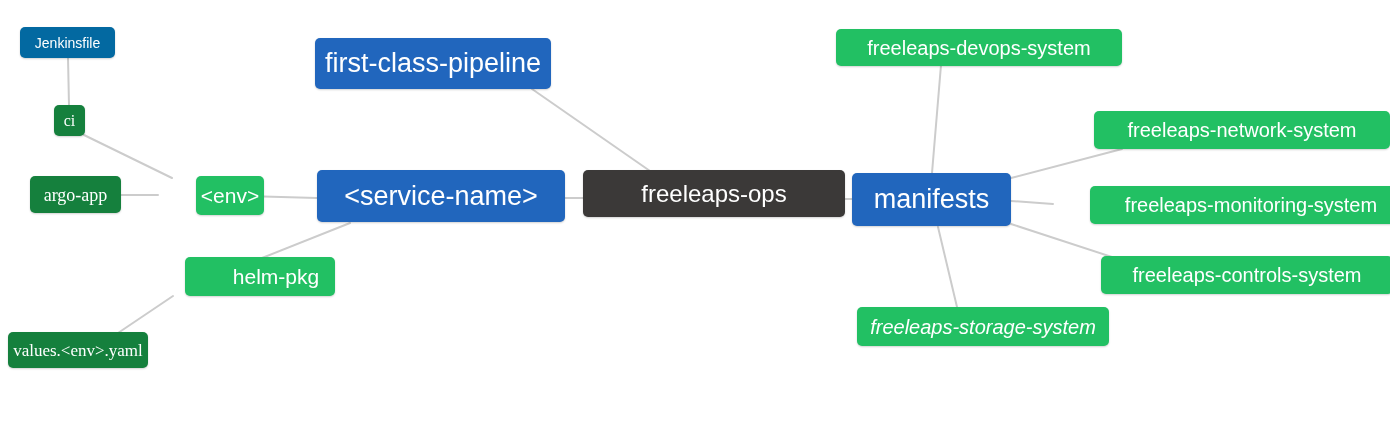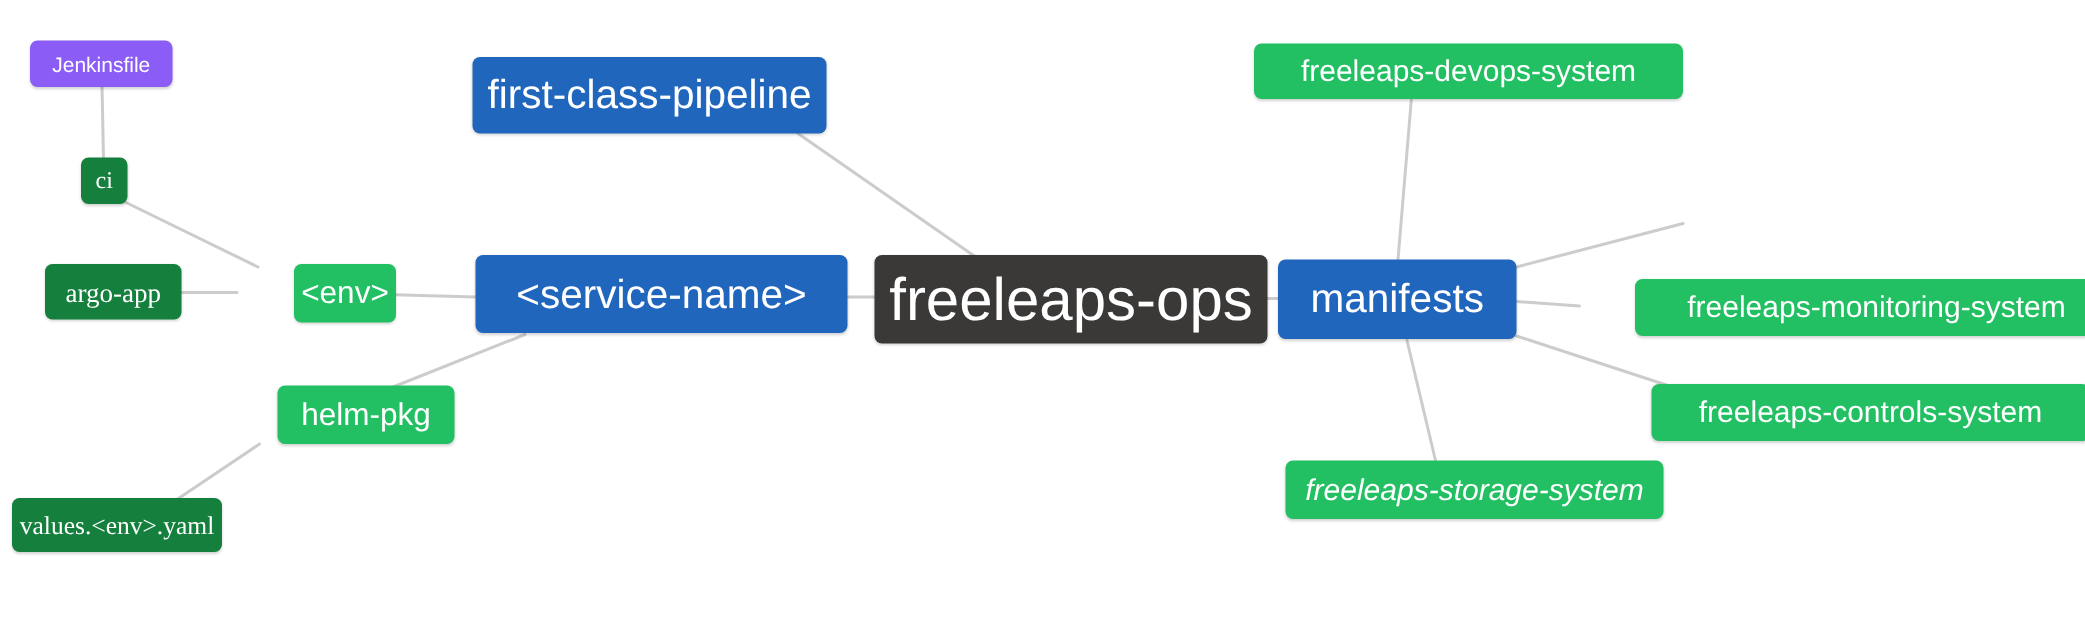--- a/index.html
+++ b/index.html
@@ -34,33 +34,33 @@
     color: #ffffff;
     border-radius: 5px;
     white-space: nowrap;
     box-shadow: 0 1px 2px rgba(0,0,0,0.18);
     cursor: pointer;
     line-height: 1;
   }
   .node.dark   { background: #3b3938; }
   .node.blue   { background: #2166bd; }
   .node.green  { background: #22c063; margin-left: 39px; }
-  .node.orange { background: #8b5cf6; }
+  .node.orange { background: #0369a1; }
   .node.red    { background: #15803d; font-family: Liberation Serif, serif; }
 
   
   .n-jenkinsfile { left: 20px;   top: 27px;  width: 95px;  height: 31px; font-size: 14px; }
   .n-ci          { left: 54px;   top: 105px; width: 31px;  height: 31px; font-size: 16px; }
   .n-argo-app    { left: 30px;   top: 176px; width: 91px;  height: 37px; font-size: 18px; }
   .n-env         { left: 157px;  top: 176px; width: 68px;  height: 39px; font-size: 21px; }
-  .n-helm-pkg    { left: 146px;  top: 257px; width: 118px; height: 39px; font-size: 21px; }
+  .n-helm-pkg    { left: 146px;  top: 257px; width: 118px; height: 39px; font-size: 21px; padding-left: 32px; }
   .n-values      { left: 8px;    top: 332px; width: 140px; height: 36px; font-size: 17px; }
   .n-fcp         { left: 315px;  top: 38px;  width: 236px; height: 51px; font-size: 27px; }
   .n-service     { left: 317px;  top: 170px; width: 248px; height: 52px; font-size: 27px; }
-  .n-root        { left: 583px;  top: 170px; width: 262px; height: 59px; font-size: 40px; }
+  .n-root        { left: 583px;  top: 170px; width: 262px; height: 47px; font-size: 24px; }
   .n-manifests   { left: 852px;  top: 173px; width: 159px; height: 53px; font-size: 27px; }
   .n-devops      { left: 797px;  top: 29px;  width: 286px; height: 37px; font-size: 20px; }
   .n-network     { left: 1055px; top: 111px; width: 296px; height: 38px; font-size: 20px; }
   .n-monitoring  { left: 1051px; top: 186px; width: 322px; height: 38px; font-size: 20px; }
   .n-controls    { left: 1062px; top: 256px; width: 292px; height: 38px; font-size: 20px; }
   .n-storage     { left: 818px;  top: 307px; width: 252px; height: 39px; font-size: 20px; font-style: italic; }
 </style>
 </head>
 <body>
 
@@ -98,20 +98,21 @@
   <div class="node blue n-fcp">first-class-pipeline</div>
 
   <div class="node blue n-service">&lt;service-name&gt;</div>
 
   <div class="node dark n-root">freeleaps-ops</div>
 
   <div class="node blue n-manifests">manifests</div>
 
   <div class="node green n-devops">freeleaps-devops-system</div>
 
+  <div class="node green n-network">freeleaps-network-system</div>
 
   <div class="node green n-monitoring">freeleaps-monitoring-system</div>
 
   <div class="node green n-controls">freeleaps-controls-system</div>
 
   <div class="node green n-storage">freeleaps-storage-system</div>
 
 </div>
 
 </body></html>

